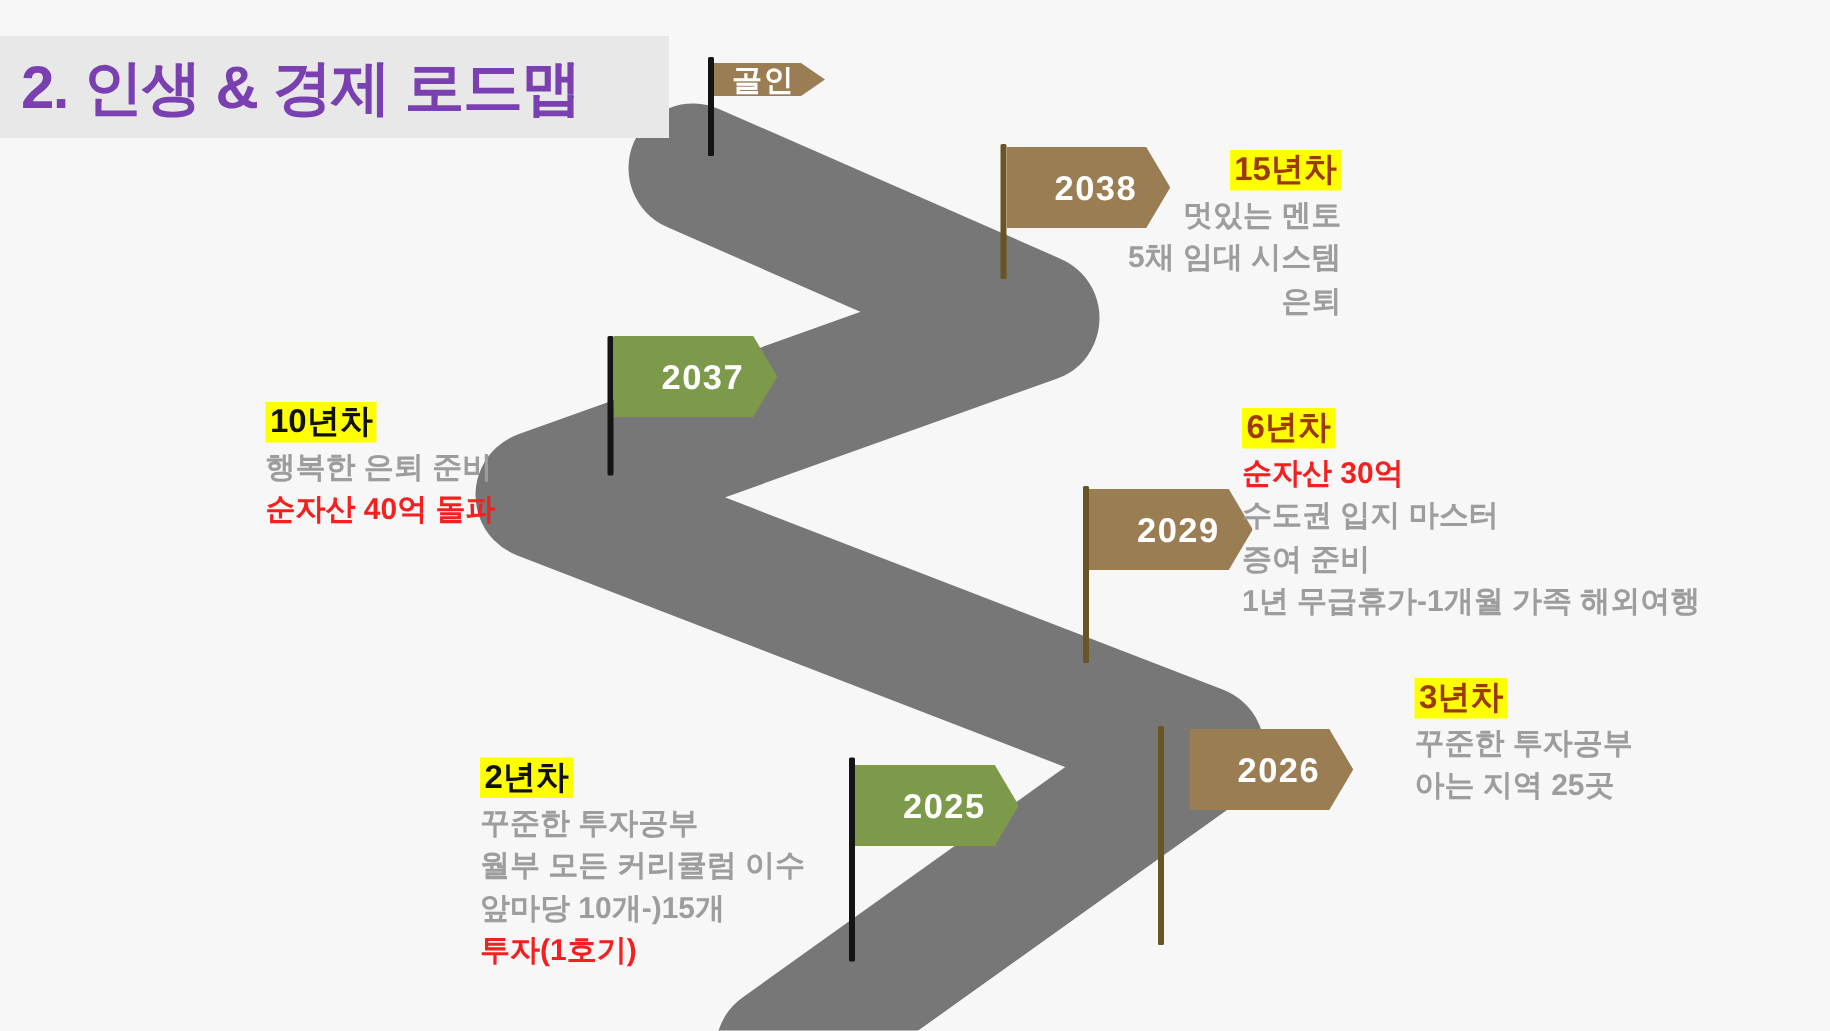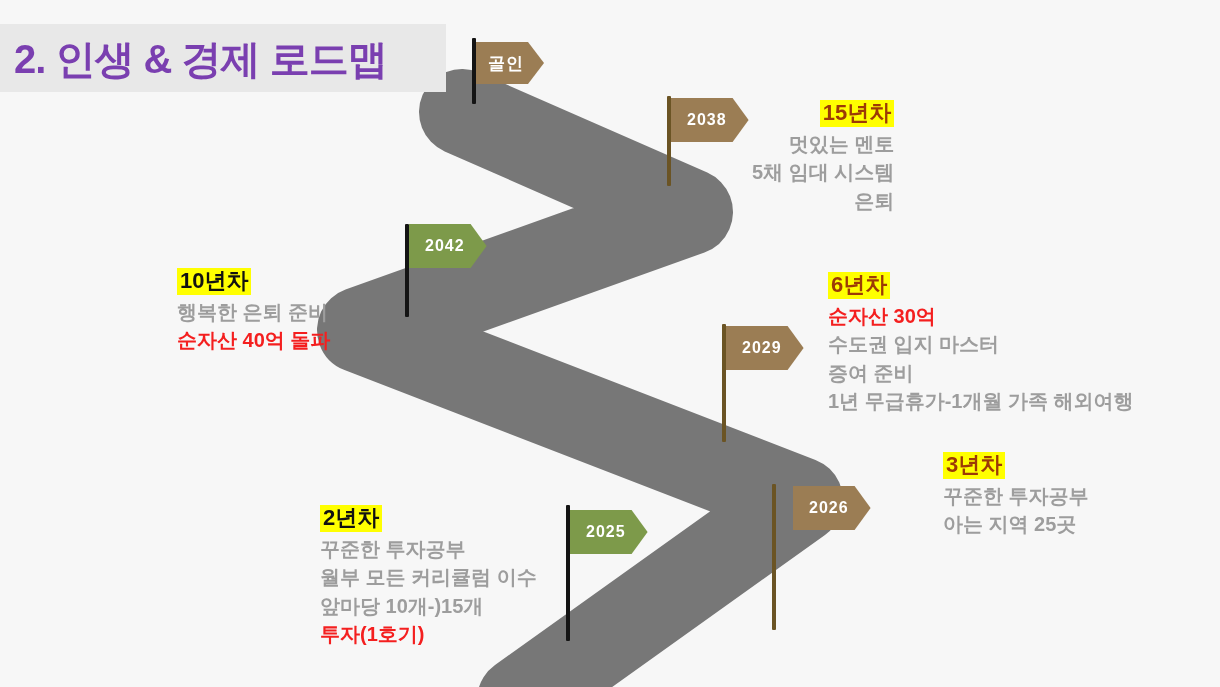--- a/index.html
+++ b/index.html
@@ -32,33 +32,33 @@
   
   #road-svg{position:absolute;left:0;top:0;width:1220px;height:687px;z-index:1;}
 
   
   .flag{position:absolute;z-index:4;}
   .pole{position:absolute;width:4px;border-radius:1px;}
   .pole.dark{background:#141414;}
   .pole.brown{background:#6b5424;}
   .banner{
     position:absolute;
-    height:44px;
+    height:54px;
     display:flex;align-items:center;
-    padding-left:16px;padding-right:22px;
+    padding-left:32px;padding-right:22px;
     color:#ffffff;
-    font-size:16px;font-weight:bold;
+    font-size:23px;font-weight:bold;
     letter-spacing:1px;
     white-space:nowrap;
     -webkit-clip-path:polygon(0 0, calc(100% - 16px) 0, 100% 50%, calc(100% - 16px) 100%, 0 100%);
     clip-path:polygon(0 0, calc(100% - 16px) 0, 100% 50%, calc(100% - 16px) 100%, 0 100%);
   }
   .banner.brown{background:#9b7d54;}
   .banner.green{background:#7d9a4a;}
-  .banner.small{height:42px;font-size:17px;padding-left:12px;padding-right:20px;}
+  .banner.small{height:22px;font-size:20px;padding-left:12px;padding-right:20px;}
 
   
   .note{position:absolute;z-index:6;white-space:nowrap;}
   .note .yr{
     display:inline-block;
     background:#ffff00;
     font-size:22px;font-weight:bold;
     padding:0 3px;
     line-height:1.22;
     margin-bottom:3px;
@@ -91,21 +91,21 @@
     <div class="banner brown small" style="left:4px;top:4px;">골인</div>
   </div>
 
   <div class="flag" style="left:667px;top:96px;">
     <div class="pole brown" style="left:0;top:0;height:90px;"></div>
     <div class="banner brown" style="left:4px;top:2px;">2038</div>
   </div>
 
   <div class="flag" style="left:405px;top:224px;">
     <div class="pole dark" style="left:0;top:0;height:93px;"></div>
-    <div class="banner green" style="left:4px;top:0;">2042</div>
+    <div class="banner green" style="left:4px;top:0;">2037</div>
   </div>
 
   <div class="flag" style="left:722px;top:324px;">
     <div class="pole brown" style="left:0;top:0;height:118px;"></div>
     <div class="banner brown" style="left:4px;top:2px;">2029</div>
   </div>
 
   <div class="flag" style="left:772px;top:484px;">
     <div class="pole brown" style="left:0;top:0;height:146px;"></div>
     <div class="banner brown" style="left:21px;top:2px;">2026</div>

